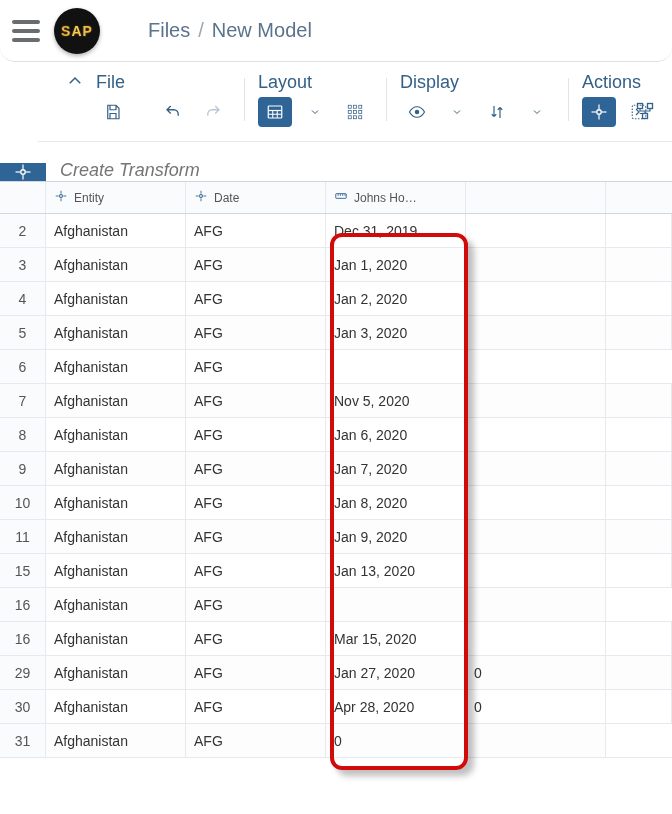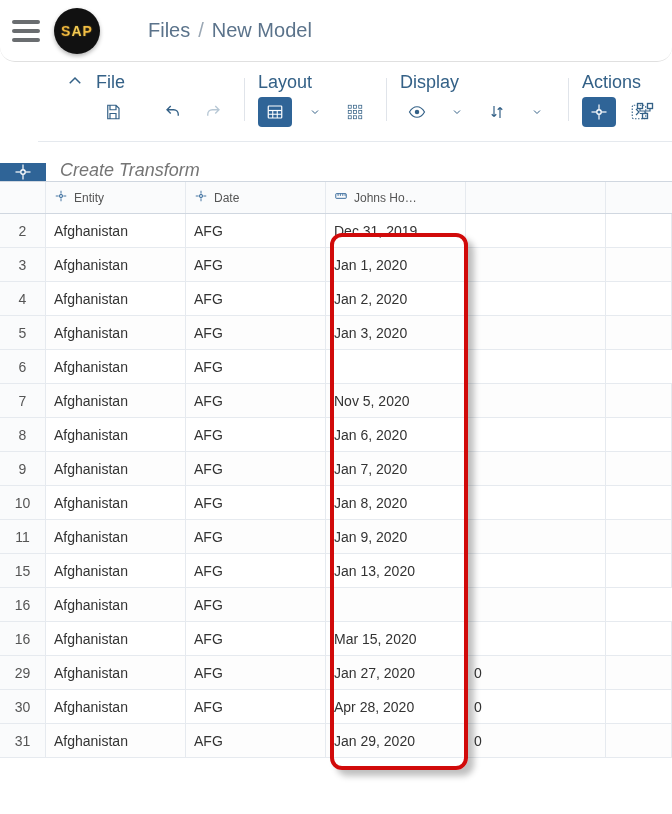--- a/index.html
+++ b/index.html
@@ -359,21 +359,20 @@
           <div class="cell">Afghanistan</div>
           <div class="cell">AFG</div>
           <div class="cell">Apr 28, 2020</div>
           <div class="cell">0</div>
           <div class="cell"></div>
         </div>
         <div class="grid-body-row">
           <div class="cell rownum">31</div>
           <div class="cell">Afghanistan</div>
           <div class="cell">AFG</div>
-          <div class="cell">Jan 29, 2020</div>
           <div class="cell">0</div>
           <div class="cell"></div>
         </div>
       </div>
 </div>
 
 <div class="red-annot" id="annot" style="left: 330px; top: 233px; width: 138px; height: 537px;"></div>
 
 </div>
 

